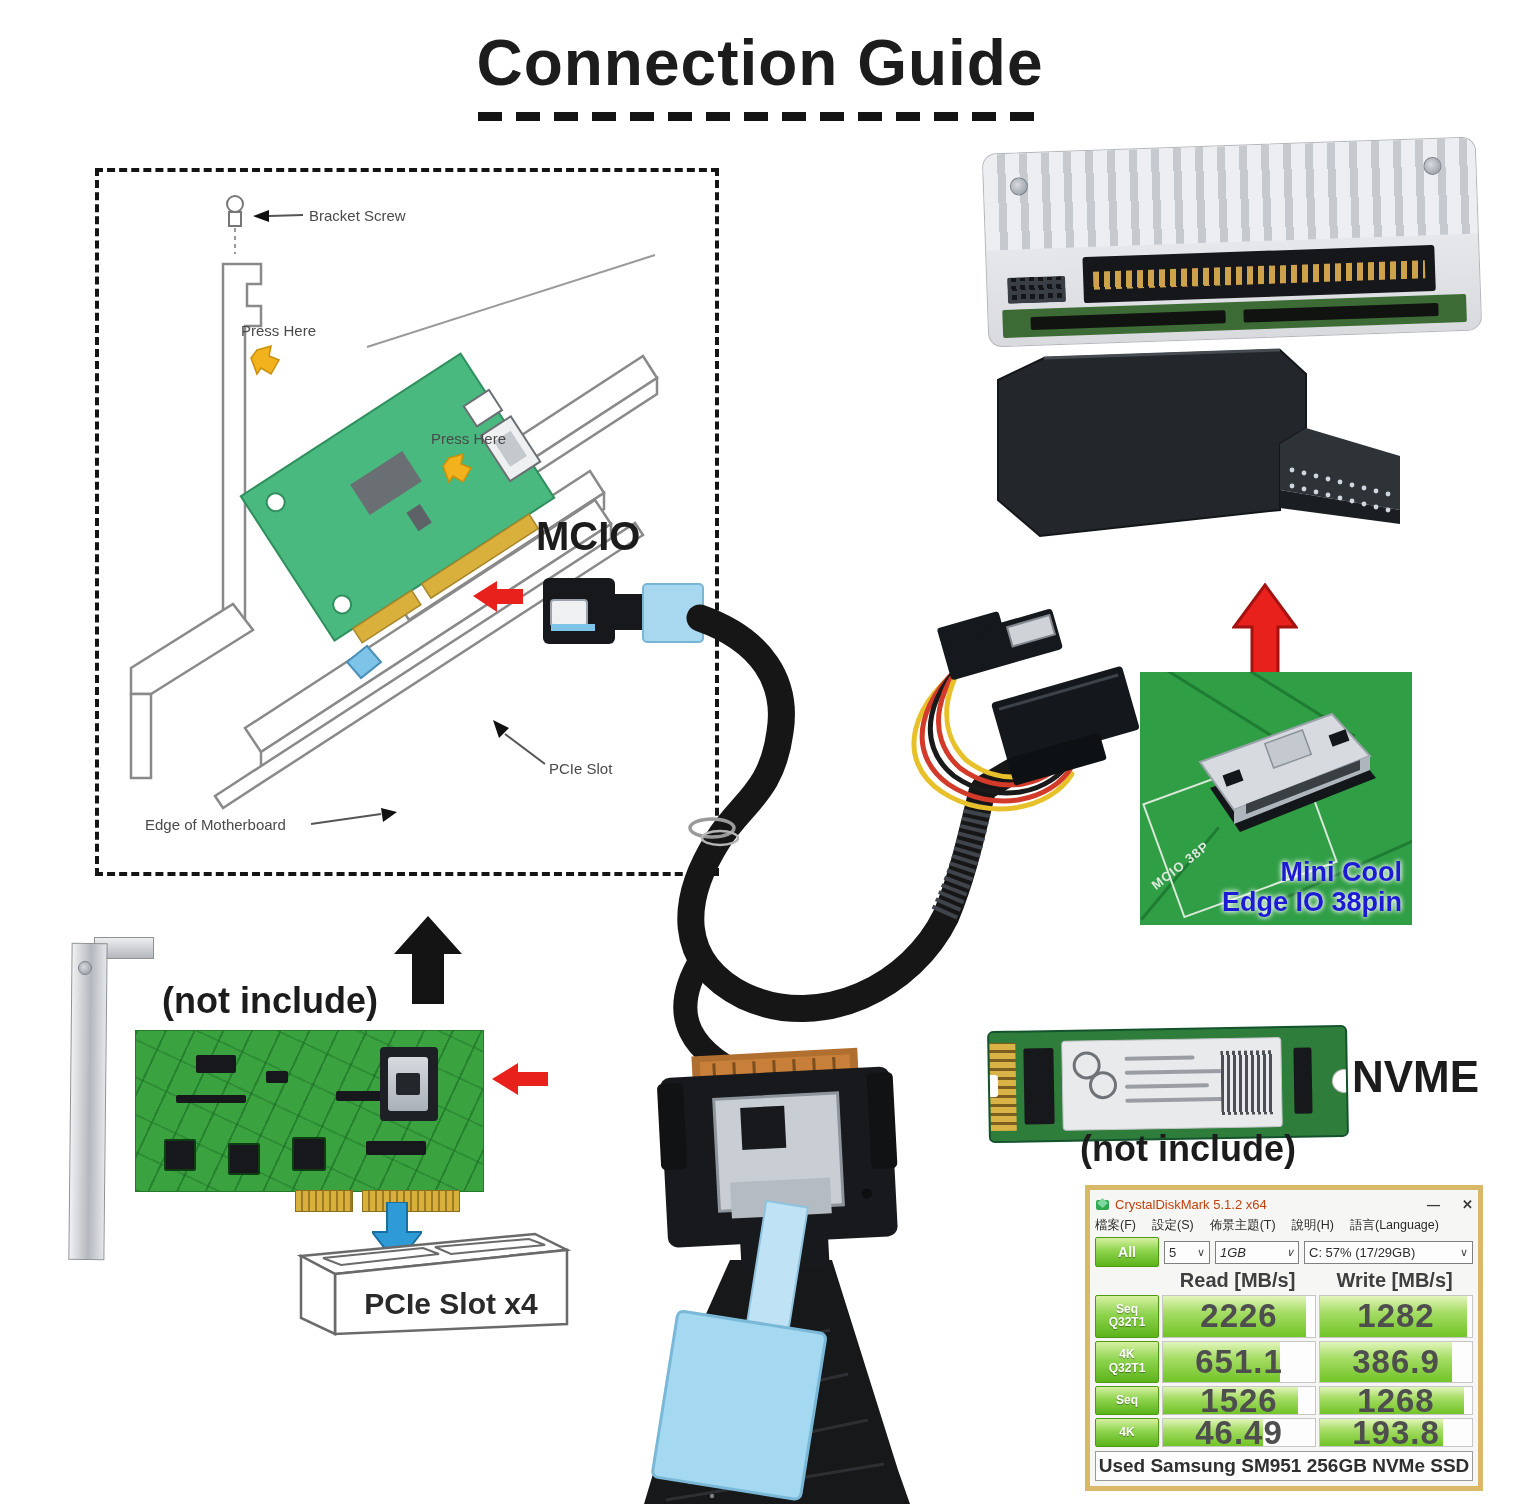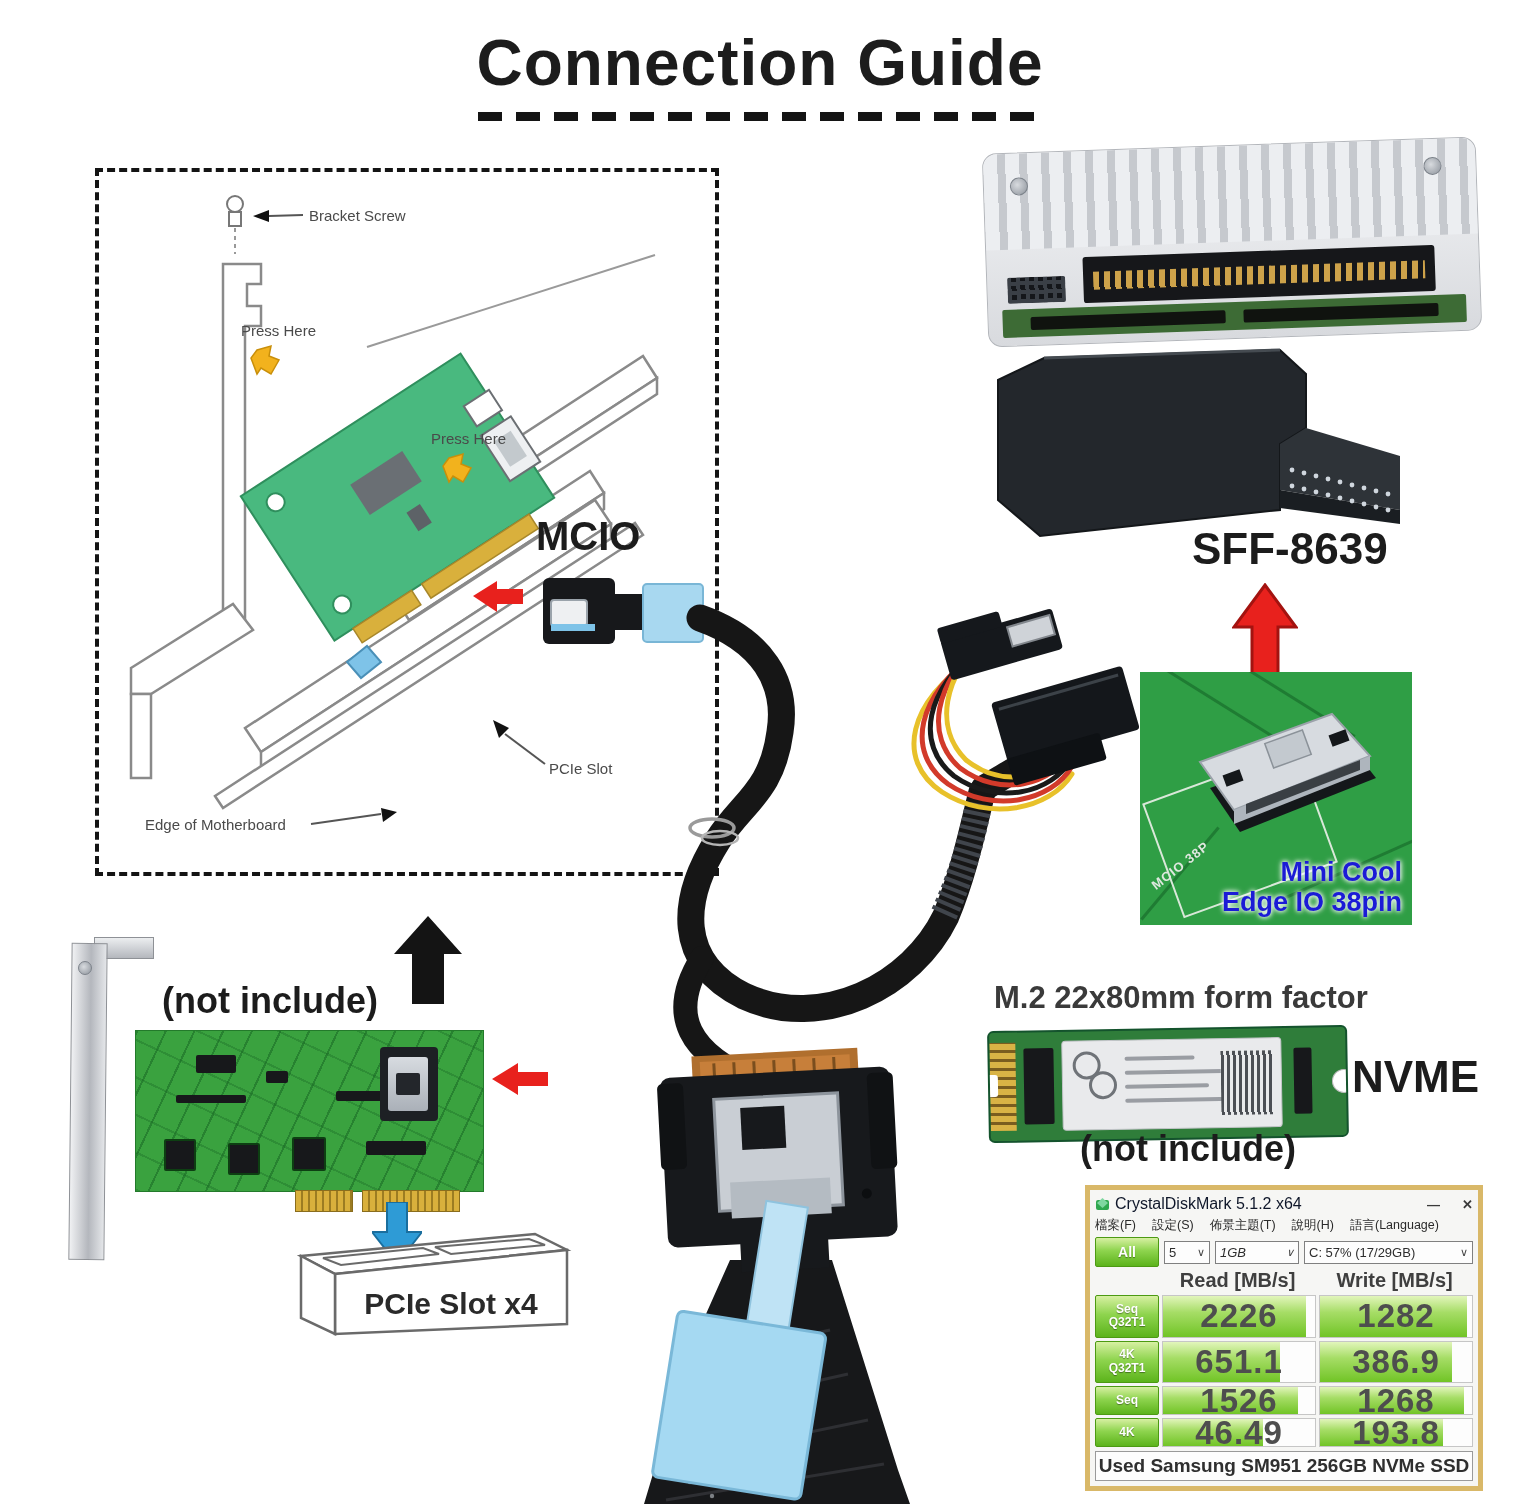--- a/index.html
+++ b/index.html
@@ -67,21 +67,21 @@
                        repeating-linear-gradient(25deg,rgba(24,104,36,.35) 0 2px,transparent 2px 34px);}
   .finger-strip{position:absolute;top:255px;height:20px;
       background:repeating-linear-gradient(90deg,#d9b03c 0 5px,#9c7c22 5px 7px);border:1px solid #8a6d1d;}
   #card-mcio{left:330px;top:112px;width:58px;height:74px;background:#1d2024;border-radius:4px;}
   #card-mcio-face{left:8px;top:10px;width:40px;height:54px;background:linear-gradient(180deg,#d7dbe0,#aab0b8);border-radius:3px;}
   #card-mcio-slot{left:16px;top:26px;width:24px;height:22px;background:#23262b;border-radius:2px;}
   
   #cdm{left:1085px;top:1185px;width:398px;height:306px;border:5px solid #d9b868;background:#f6f6f4;
       box-sizing:border-box;display:flex;flex-direction:column;padding:3px 5px 5px 5px;font-family:"Liberation Sans",sans-serif;}
   #cdm-titlebar{display:flex;align-items:center;height:22px;flex:0 0 auto;}
-  #cdm-title{font-size:16px;color:#0f172a;margin-left:5px;flex:1;}
+  #cdm-title{font-size:13px;color:#c2410c;margin-left:5px;flex:1;}
   .win-glyph{font-size:13px;color:#3a3a3a;margin-left:22px;font-weight:bold;}
   #cdm-menu{display:flex;gap:16px;height:21px;align-items:center;flex:0 0 auto;font-size:12.5px;color:#2a2a2a;}
   #cdm-controls{display:flex;align-items:center;gap:5px;height:32px;flex:0 0 auto;}
   .cdm-select{height:23px;background:#fdfdfd;border:1px solid #808080;display:flex;align-items:center;
       font-size:13px;color:#2d2d2d;padding:0 4px;box-sizing:border-box;}
   .cdm-select .chev{margin-left:auto;font-size:11px;color:#444;padding-left:4px;}
   .green-btn{background:linear-gradient(180deg,#d7f0a2,#8ed44e 45%,#5cb31b);border:1px solid #4c9a12;
       color:#ffffff;font-weight:bold;text-shadow:0 1px 1px rgba(0,0,0,.4);
       display:flex;flex-direction:column;align-items:center;justify-content:center;border-radius:2px;}
   #cdm-allbtn{width:62px;height:28px;font-size:14px;}
@@ -241,21 +241,20 @@
         <circle cx="336" cy="152" r="2.4"></circle>
       <circle cx="348" cy="155" r="2.4"></circle>
         <circle cx="360" cy="158" r="2.4"></circle>
         <circle cx="372" cy="161" r="2.4"></circle>
       <circle cx="384" cy="164" r="2.4"></circle>
         <circle cx="396" cy="167" r="2.4"></circle>
         <circle cx="408" cy="170" r="2.4"></circle>
     </g>
   </svg>
 
-  <div id="sff-label" class="abs btxt">SFF-8639</div>
 
   <svg class="abs" style="left:1232px;top:583px;" width="66" height="118" viewBox="0 0 66 118">
     <polygon points="33,2 64,44 46,44 46,116 20,116 20,44 2,44" style="fill:var(--red-arrow,#e8211d)" stroke="#a31310" stroke-width="3"></polygon>
   </svg>
 
   <div id="mcio-pcb" class="abs">
     <div class="trace" style="left:-10px;top:30px;width:180px;height:3px;transform:rotate(32deg);"></div>
     <div class="trace" style="left:30px;top:10px;width:200px;height:3px;transform:rotate(32deg);"></div>
     <div class="trace" style="left:120px;top:200px;width:160px;height:3px;transform:rotate(-24deg);"></div>
     <div class="trace" style="left:-20px;top:200px;width:120px;height:3px;transform:rotate(-50deg);"></div>
@@ -269,21 +268,20 @@
       <rect x="44" y="80" width="18" height="12" transform="rotate(-20 53 86)" fill="#14171a"></rect>
       <rect x="150" y="40" width="18" height="12" transform="rotate(-20 159 46)" fill="#14171a"></rect>
     </svg>
     <div id="mcio-silk" class="abs">MCIO 38P</div>
     <div id="minicool-label" class="abs">
       <div>Mini Cool</div>
       <div>Edge IO 38pin</div>
     </div>
   </div>
 
-  <div id="m2-label" class="abs">M.2 22x80mm form factor</div>
   <div id="m2-ssd" class="abs">
     <div id="m2-fingers" class="abs"></div>
     <div id="m2-notch" class="abs"></div>
     <div class="chip" style="left:34px;top:16px;width:30px;height:76px;"></div>
     <div id="m2-label-sticker" class="abs">
       <div class="m2-ring" style="left:10px;top:10px;width:22px;height:22px;"></div>
       <div class="m2-ring" style="left:26px;top:30px;width:22px;height:22px;"></div>
       <div class="lbl-line" style="left:62px;top:16px;width:70px;"></div>
       <div class="lbl-line" style="left:62px;top:30px;width:100px;"></div>
       <div class="lbl-line" style="left:62px;top:44px;width:84px;"></div>

